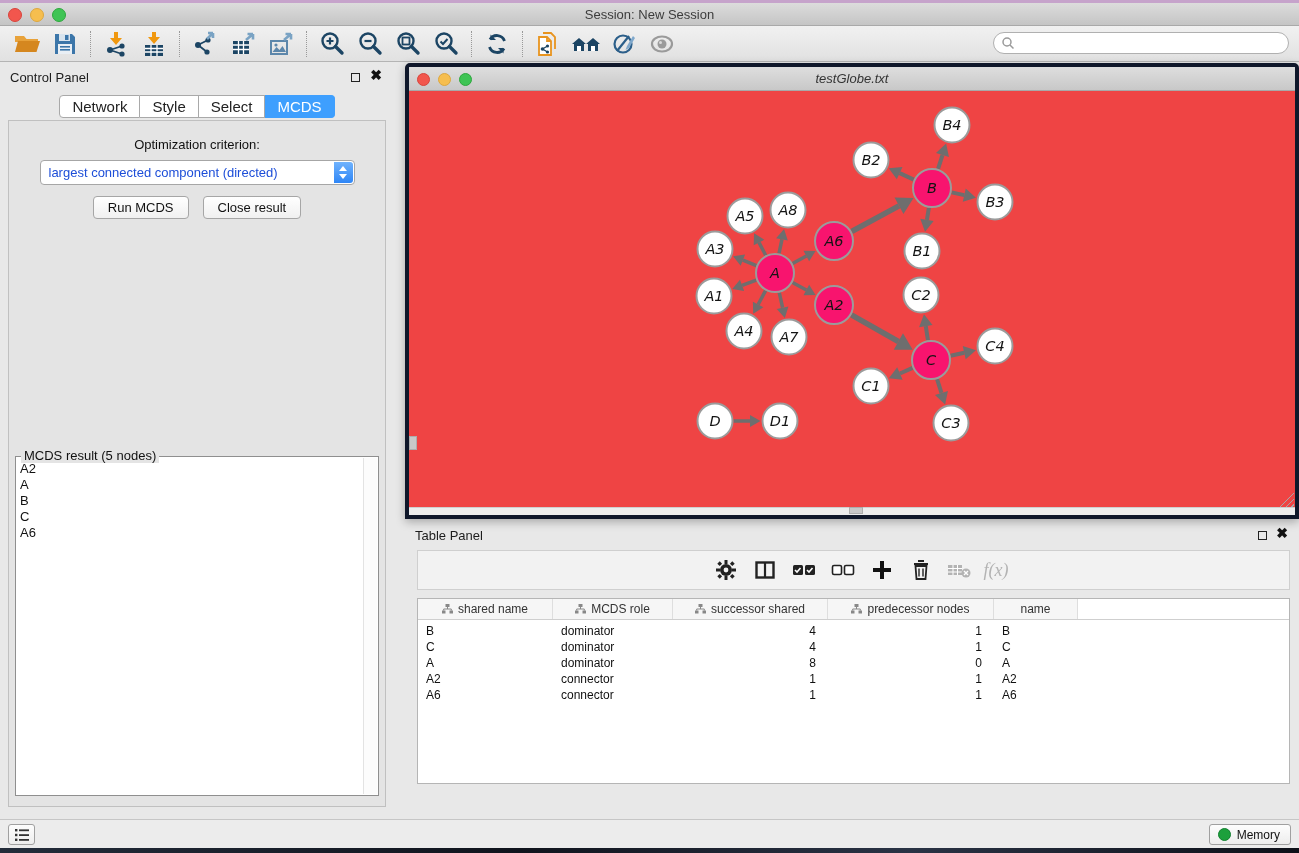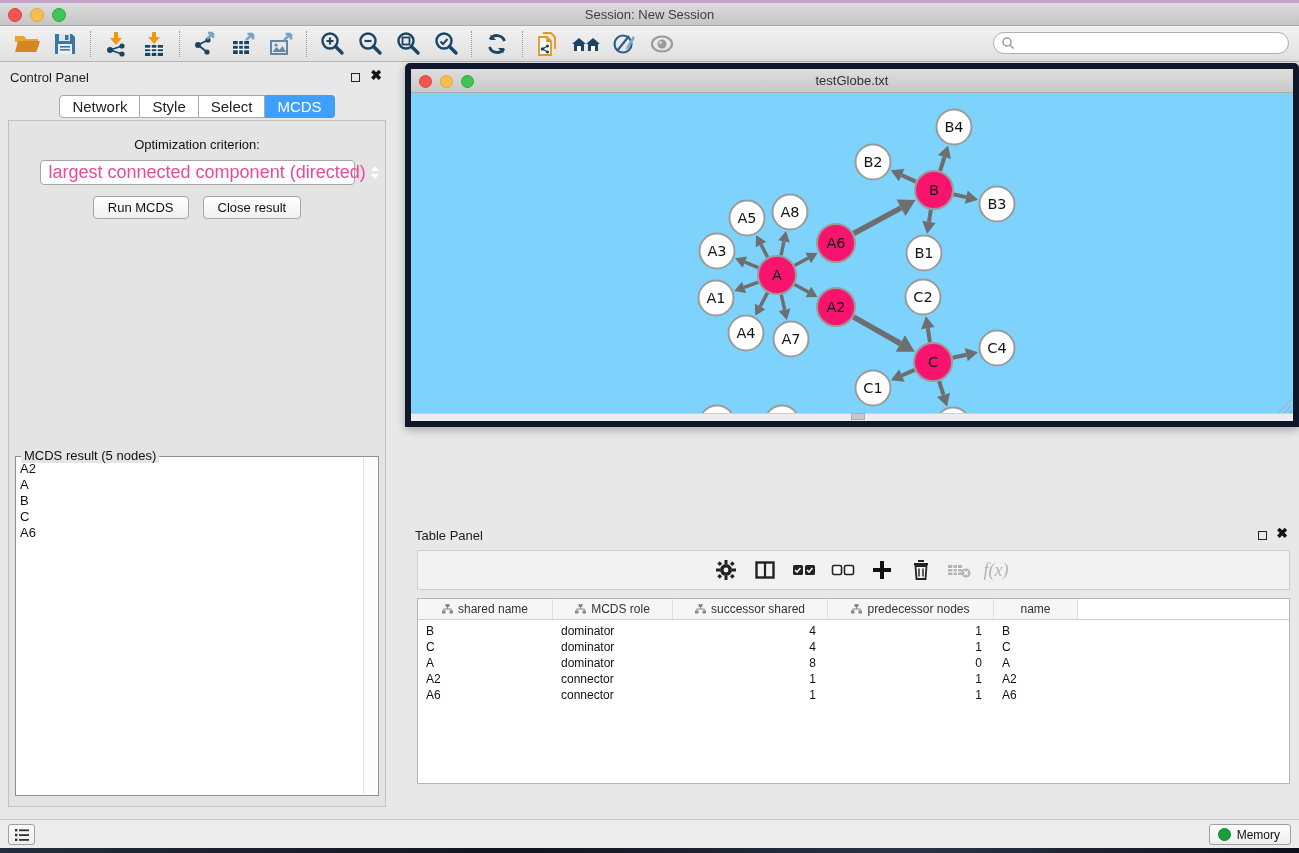--- a/index.html
+++ b/index.html
@@ -43,50 +43,50 @@
   .tab{height:21px;line-height:21px;padding:0 12px;background:#fff;border:1px solid #a9a9a9;
     border-left:none;font-size:15px;color:#222;cursor:pointer;}
   .tab:first-child{border-left:1px solid #a9a9a9;border-radius:4px 0 0 4px;}
   .tab:last-child{border-radius:0 4px 4px 0;}
   .tab.active{background:#3e9ffe;border-color:#3e9ffe;color:#fff;}
   .cp-content{position:absolute;left:8px;right:8px;top:58px;bottom:12px;
     border:1px solid #c0c0c0;background:#e4e4e4;}
   .opt-label{margin-top:16px;text-align:center;font-size:13px;color:#111;}
   .select-box{width:313px;height:23px;margin:8px auto 0;background:#fff;
     border:1px solid #a6a6a6;border-radius:4px;display:flex;align-items:center;cursor:pointer;}
-  .select-text{flex:1;padding-left:8px;font-size:18px;color:#ec4899;white-space:nowrap;}
+  .select-text{flex:1;padding-left:8px;font-size:13px;color:#1d4ed8;white-space:nowrap;}
   .select-stepper{width:19px;height:21px;margin-right:1px;border-radius:0 3px 3px 0;
     background:linear-gradient(#6fb2fd,#2f86f6);position:relative;}
   .chev{position:absolute;left:5px;width:0;height:0;border-left:4.5px solid transparent;
     border-right:4.5px solid transparent;}
   .chev.up{top:4px;border-bottom:5px solid #fff;}
   .chev.down{bottom:4px;border-top:5px solid #fff;}
   .btn-row{display:flex;justify-content:center;gap:14px;margin-top:11px;}
   .btn{height:23px;padding:0 14px;background:linear-gradient(#ffffff,#f0f0f0);
     border:1px solid #a6a6a6;border-radius:4px;font-size:13px;color:#111;cursor:pointer;
     font-family:"Liberation Sans",sans-serif;}
   .result-box{position:absolute;left:6px;right:6px;top:335px;bottom:10px;
     border:1px solid #8f8f8f;background:#fff;}
   .result-legend{position:absolute;top:-9px;left:5px;background:#e4e4e4;
     padding:0 3px;font-size:13px;color:#111;}
   .result-list{position:absolute;top:4px;left:4px;right:16px;bottom:2px;overflow:hidden;}
   .result-item{font-size:13px;line-height:16px;color:#111;}
   .result-scroll{position:absolute;top:1px;bottom:1px;right:1px;width:13px;
     border-left:1px solid #e3e3e3;background:#fcfcfc;}
 
   
-  .network-window{position:absolute;left:405px;top:63px;width:894px;height:364px;
-    border:6px solid #0f172a;border-radius:5px 5px 0 0;background:#fff;
-    box-shadow:0 3px 10px rgba(0,0,0,.28);box-sizing:border-box;overflow:hidden;}
+  .network-window{position:absolute;left:405px;top:63px;width:894px;height:456px;
+    border:4px solid #0f172a;border-radius:5px 5px 0 0;background:#fff;
+    box-shadow:0 3px 10px rgba(0,0,0,.28);box-sizing:border-box;overflow:hidden;font-style:italic;}
   .nw-titlebar{position:relative;height:23px;background:linear-gradient(#dedede,#c8c8c8);
     border-bottom:1px solid #a8a8a8;}
   .nw-lights{position:absolute;left:8px;top:6px;display:flex;gap:8px;}
   .nw-light{width:11px;height:11px;border-radius:50%;}
   .nw-title{position:absolute;left:0;right:0;top:4px;text-align:center;font-size:13px;color:#333;}
-  .nw-canvas{position:absolute;left:0;right:0;top:24px;bottom:7px;background:#7dd3fc;text-align:center;}
+  .nw-canvas{position:absolute;left:0;right:0;top:24px;bottom:7px;background:#ef4444;text-align:center;}
   .nw-bottom{position:absolute;left:0;right:0;bottom:0;height:7px;background:#ededed;
     border-top:1px solid #cfcfcf;}
   .nw-hhandle{position:absolute;left:440px;bottom:1px;width:12px;height:5px;
     background:#c8c8c8;border:1px solid #adadad;}
   .nw-vhandle{position:absolute;left:0;top:345px;width:6px;height:12px;
     background:#c8c8c8;border:1px solid #adadad;}
   .nw-grip{position:absolute;right:1px;bottom:8px;width:15px;height:15px;
     background:repeating-linear-gradient(135deg,transparent 0 3px,#a8a8a8 3px 4px);
     clip-path:polygon(100% 0,100% 100%,0 100%);}
 

